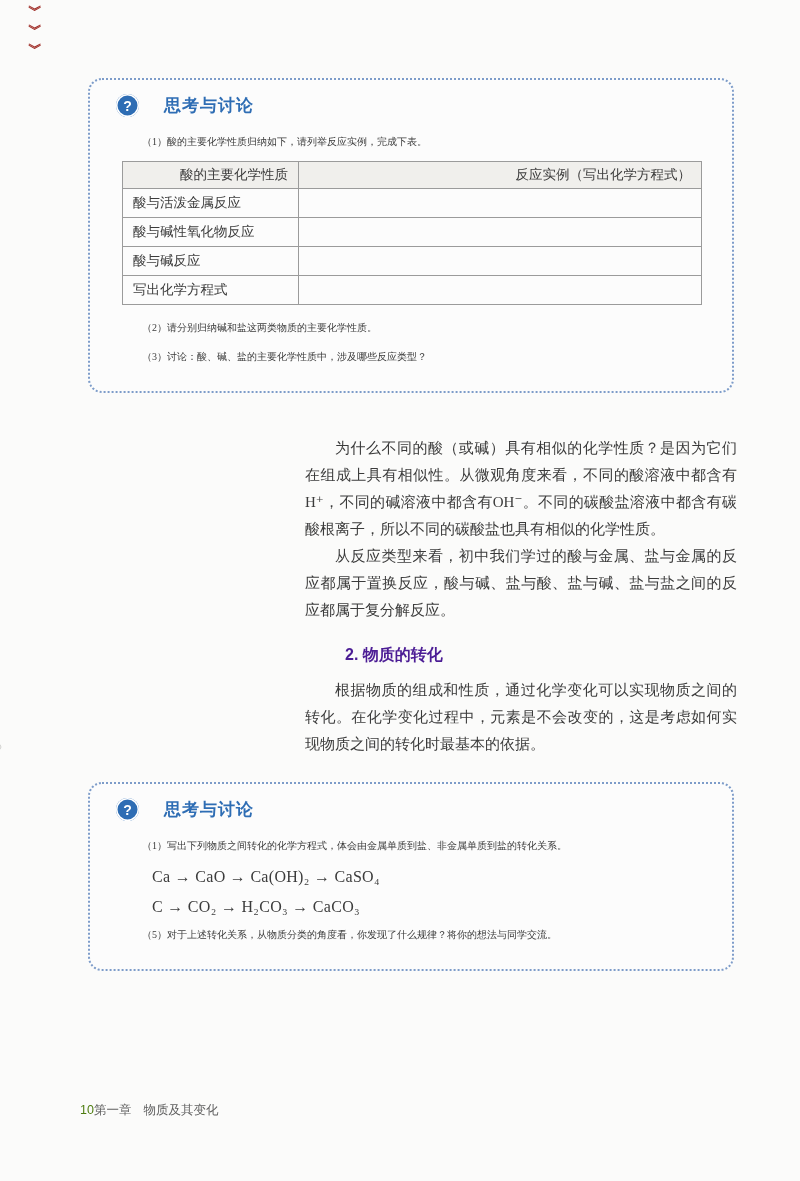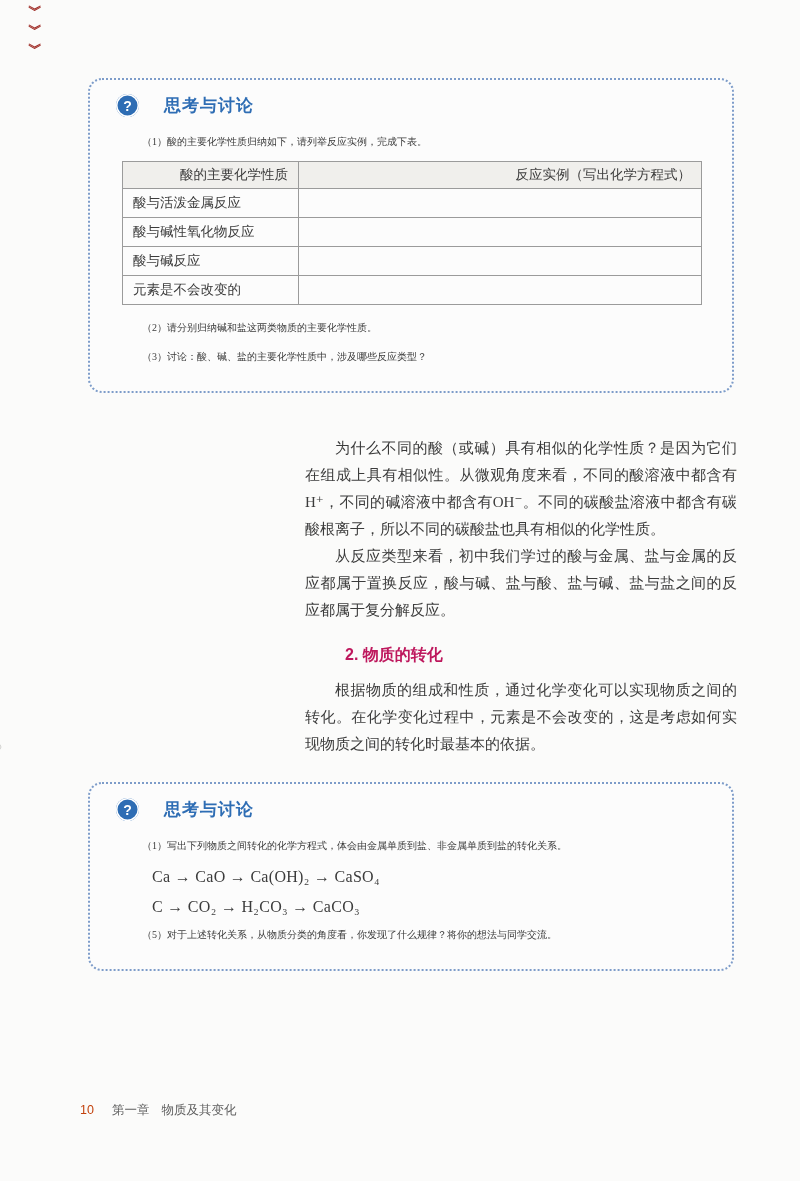--- a/index.html
+++ b/index.html
@@ -80,40 +80,40 @@
   
   .main-col{
     margin-left:305px;width:432px;
     margin-top:42px;
     font-size:15px;line-height:27px;
     text-align:justify;
   }
   .para{margin:0;text-indent:2em;}
   .section-heading{
     font-family:"Liberation Sans","DejaVu Sans",sans-serif;
-    font-weight:bold;font-size:16px;color:#be185d;
+    font-weight:bold;font-size:16px;color:#4c1d95;
     padding-left:40px;margin:17px 0 9px 0;
     text-indent:0;
   }
   
   .formula{
     font-family:"Liberation Serif","DejaVu Serif",serif;
     font-size:16px;line-height:29px;
     padding-left:36px;margin:1px 0;
     text-indent:0;
     letter-spacing:0.3px;
   }
   
   .footer{
     position:absolute;left:80px;bottom:62px;
     font-family:"Liberation Sans","DejaVu Sans",sans-serif;
     font-size:12.5px;color:#5f5f5f;
     display:flex;align-items:baseline;
   }
-  .footer .pnum{margin-right:18px;color:#c2410c;}
+  .footer .pnum{color:#4d7c0f;}
   .footer .chap{margin-right:12px;}
 </style>
 </head>
 <body>
 
 <div class="page">
 
   <div class="corner-marks">
     <span>》</span>
     <span>》</span>
@@ -146,21 +146,21 @@
         </tr>
         <tr>
           <td class="label-cell">酸与碱性氧化物反应</td>
           <td></td>
         </tr>
         <tr>
           <td class="label-cell">酸与碱反应</td>
           <td></td>
         </tr>
         <tr>
-          <td class="label-cell">元素是不会改变的</td>
+          <td class="label-cell">写出化学方程式</td>
           <td></td>
         </tr>
       </tbody>
     </table>
 
     <p class="box-text">（2）请分别归纳碱和盐这两类物质的主要化学性质。</p>
     <p class="box-text">（3）讨论：酸、碱、盐的主要化学性质中，涉及哪些反应类型？</p>
   </div>
 
   <div class="main-col">

